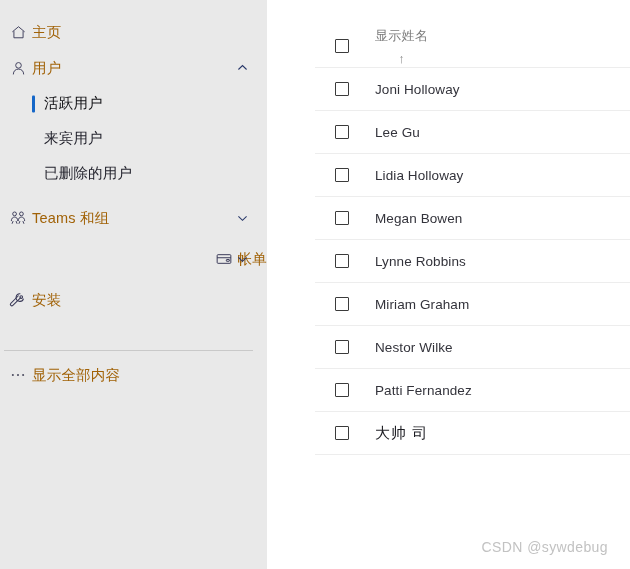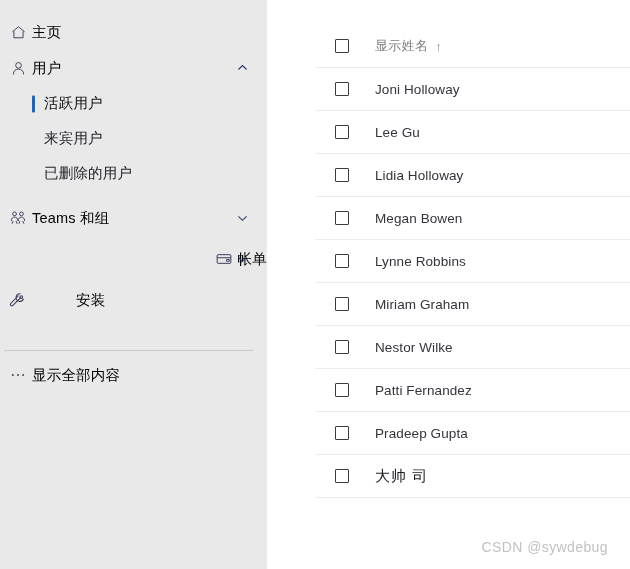--- a/index.html
+++ b/index.html
@@ -44,21 +44,21 @@
     width: 28px;
     min-width: 28px;
     display: flex;
     align-items: center;
     justify-content: center;
     color: #3a3a58;
   }
   .nav-icon svg { display: block; }
   .nav-label {
     font-size: 14.5px;
-    color: #000000;
+    color: #a16207;
     letter-spacing: 0.2px;
     white-space: nowrap;
   }
   .nav-chevron {
     position: absolute;
     right: 18px;
     top: 50%;
     transform: translateY(-50%);
     color: #2b3a6b;
     display: flex;
@@ -164,20 +164,21 @@
   }
   .head-cell {
     display: flex;
     align-items: center;
     gap: 7px;
     padding-left: 18px;
     font-size: 13px;
     color: #7a7a7a;
     letter-spacing: 0.3px;
     cursor: pointer;
+    flex-direction: column;
   }
   .sort-arrow {
     font-size: 13px;
     color: #8a8a8a;
     line-height: 1;
   }
 
   
   .watermark {
     position: absolute;
@@ -263,21 +264,21 @@
         </svg>
       </span>
       <span class="nav-label">帐单</span>
       <span class="nav-chevron">
         <svg width="13" height="13" viewBox="0 0 14 14" fill="none" stroke="#2b3a6b" stroke-width="1.2">
           <path d="M2.6 5.2 L7 9.5 L11.4 5.2"></path>
         </svg>
       </span>
     </div>
 
-    <div class="nav-item" style="margin-top:5px;gap:44px;">
+    <div class="nav-item" style="margin-top:5px;">
       <span class="nav-icon">
         <svg width="18" height="18" viewBox="0 0 20 20" fill="none" stroke="#3a3a58" stroke-width="1.15">
           <path d="M12.6 3.1 A4.2 4.2 0 1 0 16.1 8.4 L16.1 8.4"></path>
           <path d="M13.0 7.3 L4.3 16.0 A1.6 1.6 0 0 1 2.0 13.7 L10.7 5.0"></path>
           <circle cx="13.6" cy="6.7" r="1.5"></circle>
         </svg>
       </span>
       <span class="nav-label">安装</span>
     </div>
 
@@ -359,26 +360,20 @@
         <div class="name-cell">Nestor Wilke</div>
       </div>
 
       <div class="trow">
         <div class="cb-cell">
           <div class="checkbox"></div>
         </div>
         <div class="name-cell">Patti Fernandez</div>
       </div>
 
-      <div class="trow">
-        <div class="cb-cell">
-          <div class="checkbox"></div>
-        </div>
-        <div class="name-cell">Pradeep Gupta</div>
-      </div>
 
       <div class="trow">
         <div class="cb-cell">
           <div class="checkbox"></div>
         </div>
         <div class="name-cell cjk">大帅 司</div>
       </div>
 
     </div>
 

